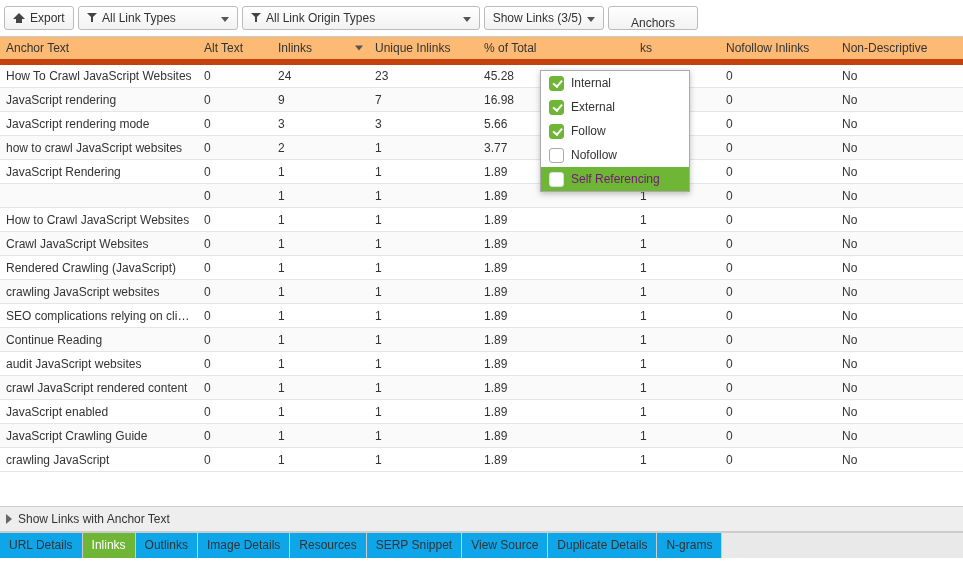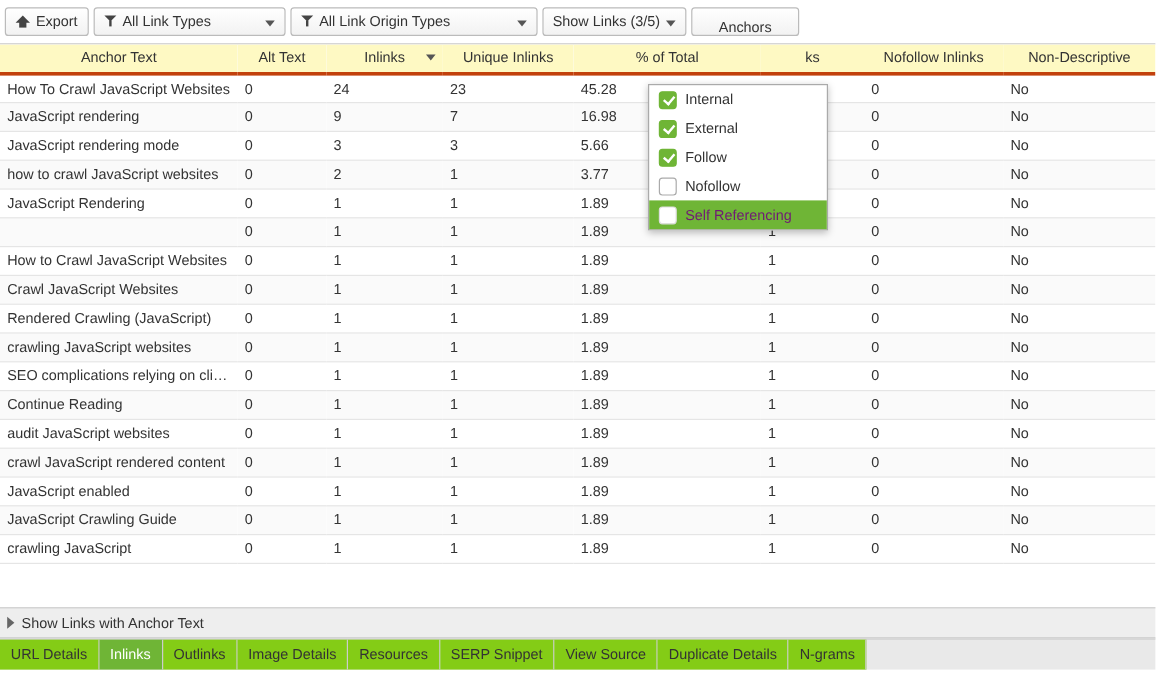--- a/index.html
+++ b/index.html
@@ -2,59 +2,59 @@
 <html><head>
 <meta charset="utf-8">
 <style>
   * { box-sizing: border-box; margin: 0; padding: 0; }
   html, body { width: 963px; height: 572px; font-family: Arial, Helvetica, sans-serif; font-size: 12px; color: #333; background: #fff; overflow: hidden; }
   .toolbar { display: flex; gap: 4px; padding: 6px 4px; position: relative; }
   .btn { display: inline-flex; align-items: center; gap: 5px; padding: 4px 8px; border: 1px solid #bbb; background: linear-gradient(#fff,#f2f2f2); border-radius: 3px; cursor: pointer; height: 24px; white-space: nowrap; }
   .btn .dd { margin-left: auto; }
   .btn.export { width: 70px; }
   .btn.filter1 { width: 160px; }
-  .btn.filter2 { width: 206px; }
+  .btn.filter2 { width: 238px; }
   .btn.show { width: 120px; justify-content: flex-end; }
   .btn.anchors { width: 90px; flex-direction: column; }
   .dd-arrow { width:0;height:0;border-left:4px solid transparent;border-right:4px solid transparent;border-top:5px solid #555;display:inline-block; }
   .icon-up { display:inline-block; position:relative; width:12px; height:11px; }
   .icon-up::before { content:""; position:absolute; left:3px; top:5px; width:6px; height:5px; background:#444; }
   .icon-up::after { content:""; position:absolute; left:0; top:0; border-left:6px solid transparent; border-right:6px solid transparent; border-bottom:6px solid #444; }
   .icon-funnel { display:inline-block; width:10px; height:10px; position:relative; }
   .icon-funnel::before { content:""; position:absolute; top:0; left:0; border-left:5px solid transparent; border-right:5px solid transparent; border-top:5px solid #444; }
   .icon-funnel::after { content:""; position:absolute; top:4px; left:4px; width:2px; height:5px; background:#444; }
   .icon-grid { display:inline-block; width:11px; height:9px; background:
     linear-gradient(#555,#555) 0 0/11px 1px no-repeat,
     linear-gradient(#555,#555) 0 4px/11px 1px no-repeat,
     linear-gradient(#555,#555) 0 8px/11px 1px no-repeat,
     linear-gradient(#555,#555) 0 0/1px 9px no-repeat,
     linear-gradient(#555,#555) 5px 0/1px 9px no-repeat,
     linear-gradient(#555,#555) 10px 0/1px 9px no-repeat; }
 
   .grid-wrap { position:relative; height: 470px; overflow:hidden; border-top:1px solid #ccc; }
   table { border-collapse: collapse; width: 963px; table-layout: fixed; }
   th, td { text-align:left; padding: 4px 6px; border-bottom:1px solid #e5e5e5; height:24px; overflow:hidden; white-space:nowrap; text-overflow:ellipsis; font-weight:normal; }
-  thead th { background:#fef9c3; border-bottom:3px solid #c2410c; position:relative; cursor:pointer;text-align:center; }
+  thead th { background:#fdba74; border-bottom:6px solid #c2410c; position:relative; cursor:pointer; }
   thead th .sort { position:absolute; right:6px; top:50%; transform:translateY(-50%); }
   tbody tr:nth-child(even) td { background:#fafafa; }
   col.c0{width:198px} col.c1{width:74px} col.c2{width:97px} col.c3{width:109px}
   col.c4{width:156px} col.c5{width:86px} col.c6{width:116px} col.c7{width:127px}
 
   .dropdown { position:absolute; left:540px; top:33px; width:150px; background:#fff; border:1px solid #aaa; box-shadow:0 2px 6px rgba(0,0,0,.25); z-index:10; }
   .dropdown .opt { display:flex; align-items:center; gap:7px; padding:4px 8px; height:24px; cursor:pointer; }
   .dropdown .opt.hi { background:#6fb536; color:#701a75; }
   .chk { width:15px; height:15px; border-radius:3px; border:1px solid #aaa; background:#fff; display:inline-flex; align-items:center; justify-content:center; flex-shrink:0; }
   .chk.on { background:#6fb536; border-color:#6fb536; }
   .chk.on::after { content:""; width:4px; height:7px; border:solid #fff; border-width:0 2px 2px 0; transform:rotate(40deg) translateY(-1px); }
   .opt.hi .chk { background:#fff; border-color:#ddd; }
 
   .footer1 { background:#eee; border-top:1px solid #ccc; border-bottom:1px solid #ccc; height:26px; display:flex; align-items:center; padding:0 6px; gap:6px; cursor:pointer;}
   .tri { width:0;height:0;border-top:5px solid transparent;border-bottom:5px solid transparent;border-left:6px solid #666; }
   .tabs { display:flex; background:#e9e9e9; height:26px; border-top:1px solid #ccc; }
-  .tab { padding:5px 9px; border-right:1px solid #ccc; cursor:pointer; color:#333; background:#84cc16; }
+  .tab { padding:5px 9px; border-right:1px solid #ccc; cursor:pointer; color:#333; background:#0ea5e9; }
   .tab.active { background:#6fb536; color:#fff; }
 </style>
 </head>
 <body>
 
 <div class="toolbar">
   <div class="btn export">
     <span class="icon-up"></span>
     <span>Export</span>
   </div>

